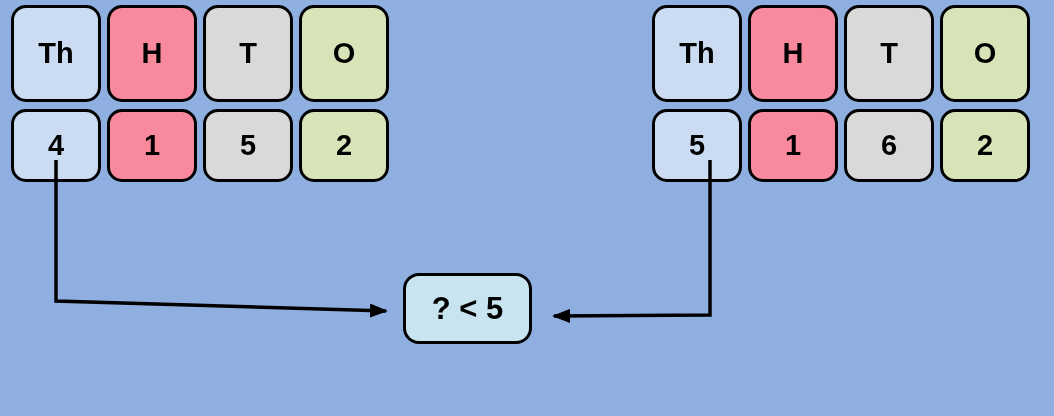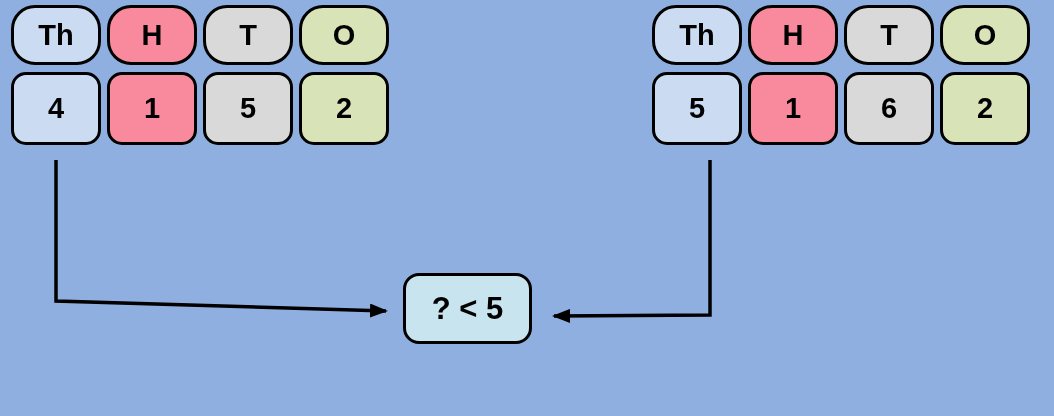--- a/index.html
+++ b/index.html
@@ -32,21 +32,21 @@
     width: 90px;
     border: 3px solid var(--c-outline, #000);
     border-radius: 15px;
     display: flex;
     align-items: center;
     justify-content: center;
     font-weight: bold;
     font-size: 29px;
     color: #000;
   }
-  .row.headers .card { height: 60px; border-radius: 24px; }
+  .row.headers .card { height: 97px; }
   .row.digits  .card { height: 73px; }
   .card.col-th { background: var(--c-thousands, #CBDCF2); }
   .card.col-h  { background: var(--c-hundreds,  #F9899C); }
   .card.col-t  { background: var(--c-tens,      #D9D9D9); }
   .card.col-o  { background: var(--c-ones,      #D8E4B8); }
   .comparison-box {
     position: absolute;
     box-sizing: border-box;
     left: 403px;
     top: 273px;

